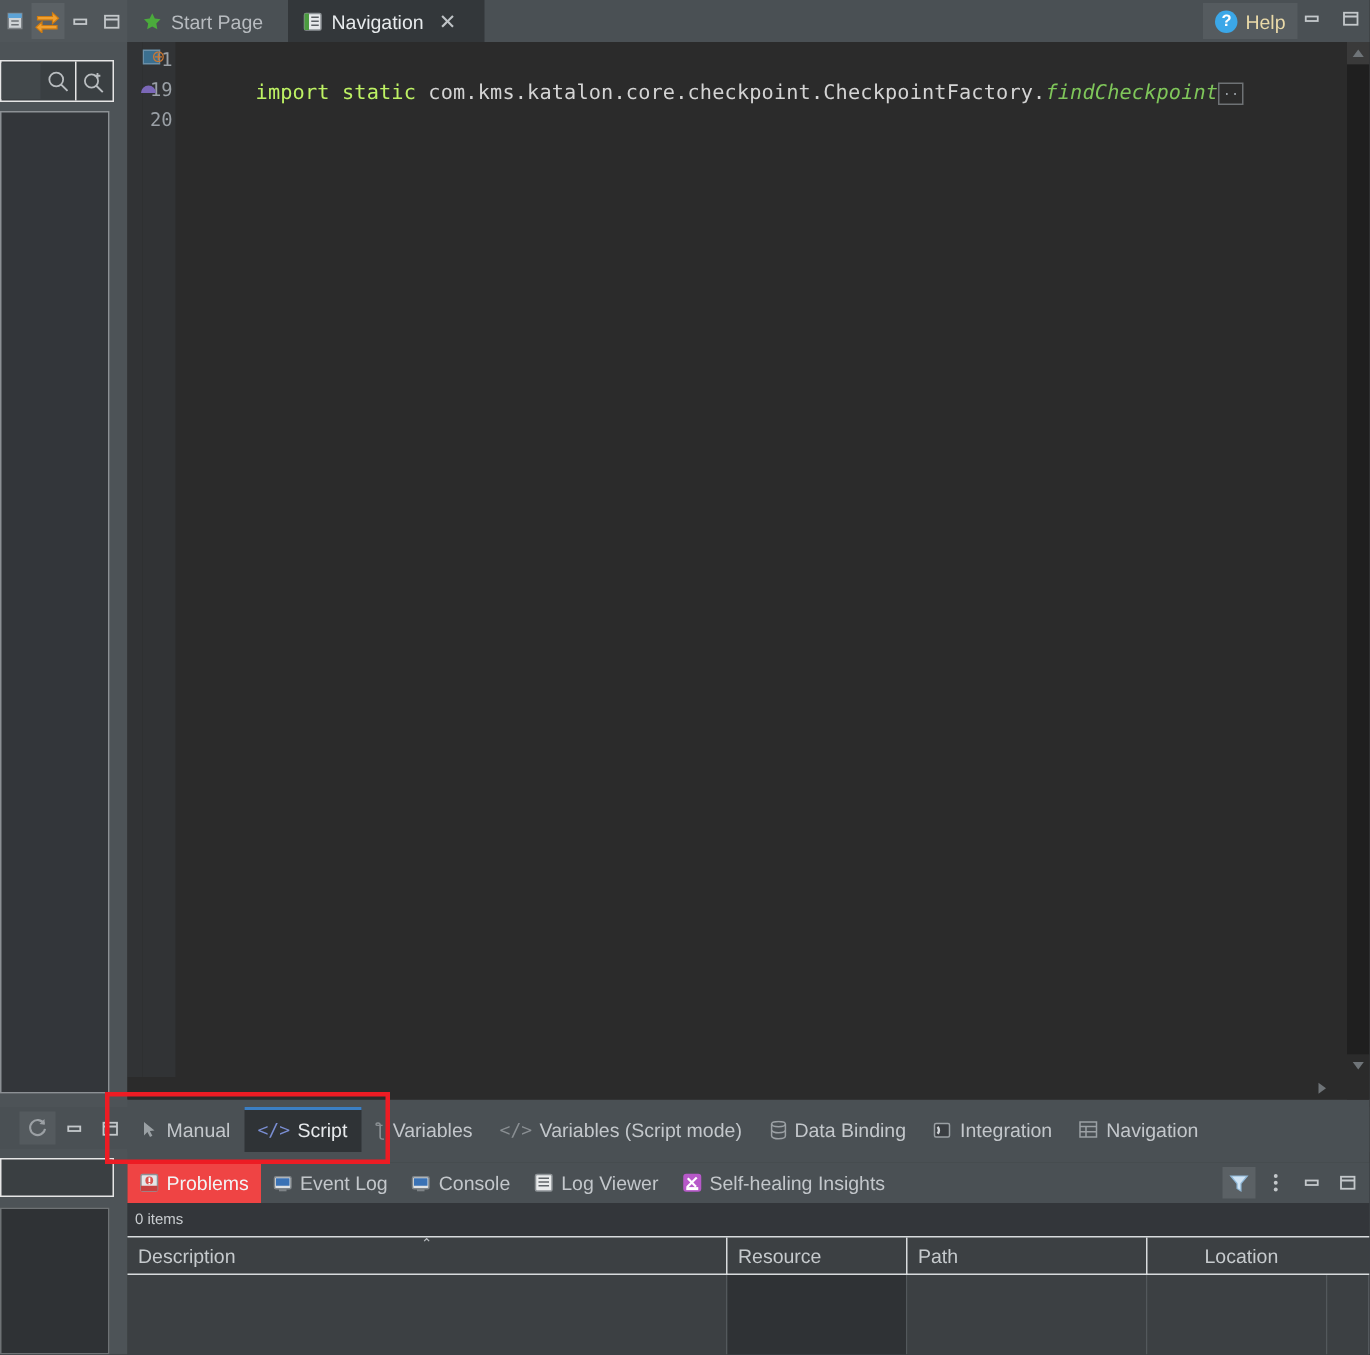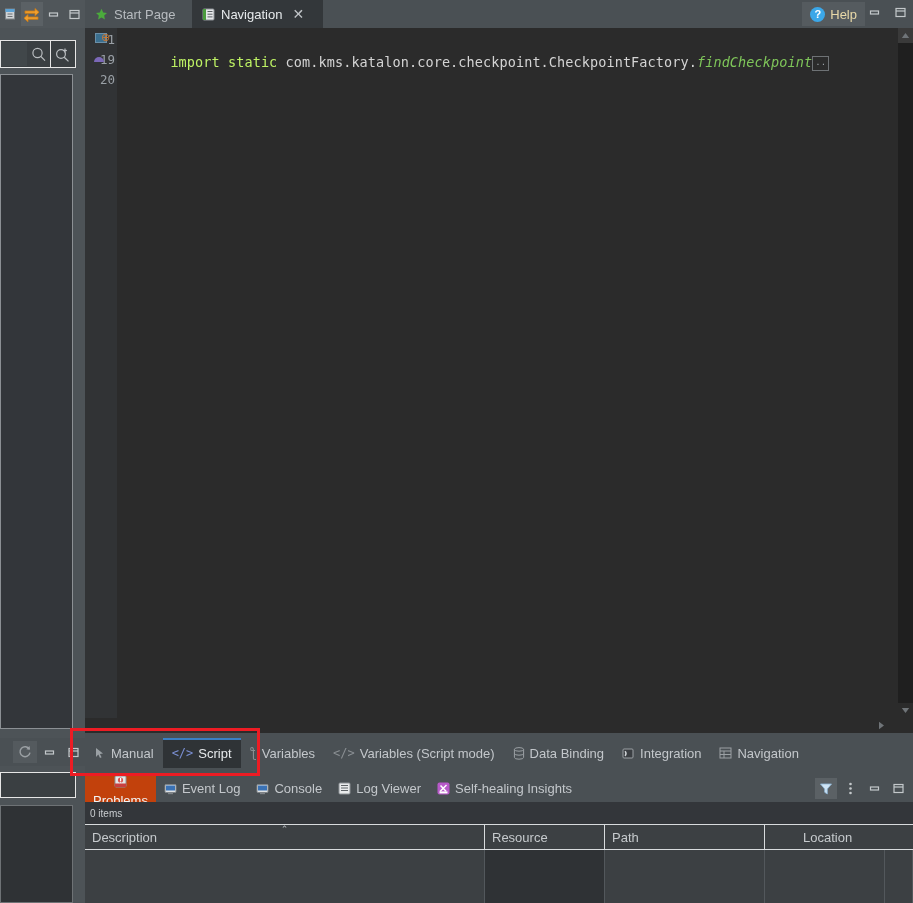--- a/index.html
+++ b/index.html
@@ -158,21 +158,21 @@
     background:#3c4043;
   }
   #problems-tabbar {
     position:absolute; left:0; top:0; width:828px; height:27px;
     background:#4a5054; display:flex; align-items:center;
   }
   .ptab {
     height:27px; display:flex; align-items:center; gap:5px; padding:0 8px;
     font-size:13px; color:#c3c7cb; cursor:default;
   }
-  .ptab.selected { background:#c2410c; color:#f2f4f5;flex-direction:column; }
+  .ptab.selected { background:#ef4444; color:#f2f4f5; }
   #problems-actions { position:absolute; right:4px; top:3px; display:flex; align-items:center; gap:2px; }
   .pa-btn { width:22px; height:21px; display:flex; align-items:center; justify-content:center; }
   .pa-btn.active { background:#5b6165; }
 
   #items-count {
     position:absolute; left:0; top:27px; width:828px; height:22px;
     background:#33363a; color:#c9cdd0; font-size:10px;
     display:flex; align-items:center; padding-left:5px;
   }
   #table-head {

